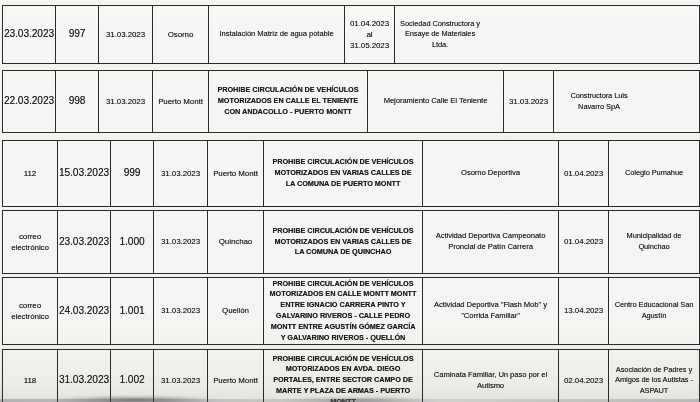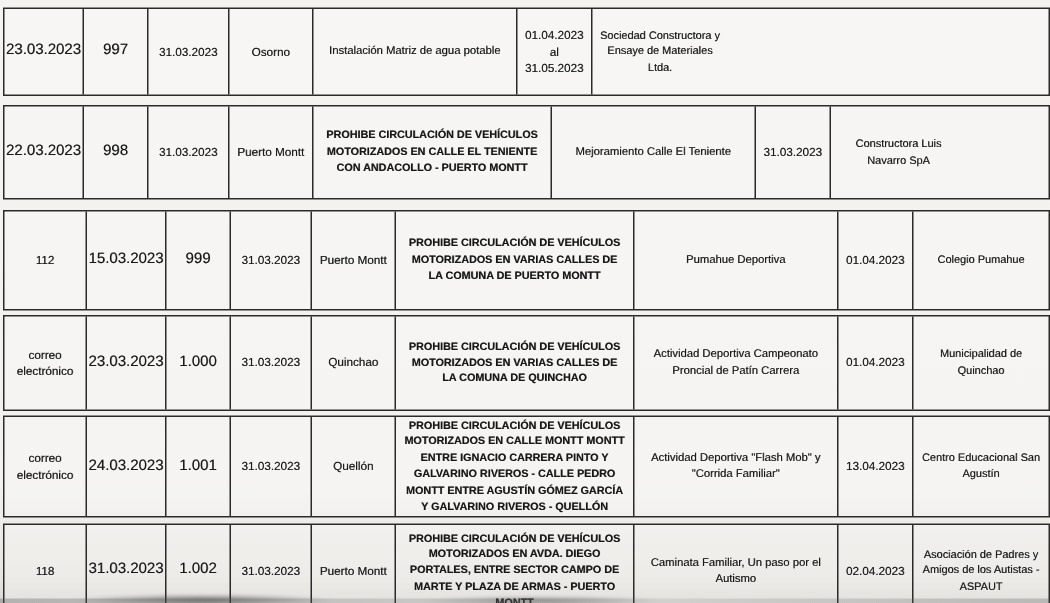--- a/index.html
+++ b/index.html
@@ -85,21 +85,21 @@
         <div class="cell c7">31.03.2023</div>
         <div class="cell c8">Constructora Luis Navarro SpA</div>
       </div>
       <div class="row">
         <div class="cell c0">112</div>
         <div class="cell c1">15.03.2023</div>
         <div class="cell c2">999</div>
         <div class="cell c3">31.03.2023</div>
         <div class="cell c4">Puerto Montt</div>
         <div class="cell c5">PROHIBE CIRCULACIÓN DE VEHÍCULOS MOTORIZADOS EN VARIAS CALLES DE LA COMUNA DE PUERTO MONTT</div>
-        <div class="cell c6">Pumahue Deportiva</div>
+        <div class="cell c6">Osorno Deportiva</div>
         <div class="cell c7">01.04.2023</div>
         <div class="cell c8">Colegio Pumahue</div>
       </div>
       <div class="row">
         <div class="cell c0">correo electrónico</div>
         <div class="cell c1">23.03.2023</div>
         <div class="cell c2">1.000</div>
         <div class="cell c3">31.03.2023</div>
         <div class="cell c4">Quinchao</div>
         <div class="cell c5">PROHIBE CIRCULACIÓN DE VEHÍCULOS MOTORIZADOS EN VARIAS CALLES DE LA COMUNA DE QUINCHAO</div>

